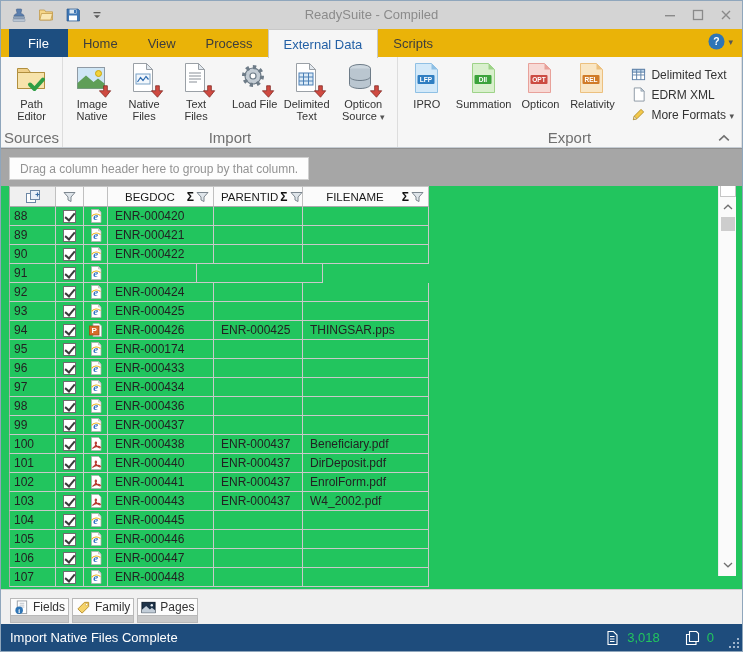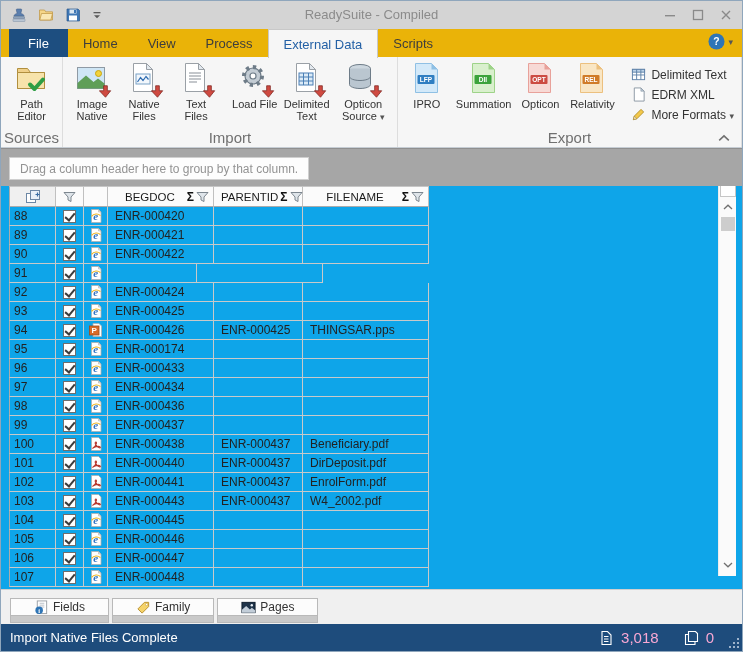--- a/index.html
+++ b/index.html
@@ -43,21 +43,21 @@
   .sbtn{display:flex;align-items:center;gap:5px;font-size:12px;color:#333;white-space:nowrap;}
   .sbtn .sicon,.sbtn .sicon svg{width:15px;height:15px;display:block;}
   .ribbon-collapse{position:absolute;right:12px;bottom:5px;width:12px;height:8px;}
   .ribbon-collapse svg{width:12px;height:8px;display:block;}
 
   
   .groupbar{position:absolute;top:147px;left:0;right:0;height:38px;background:#a6a6a6;border-top:1px solid #8f8f8f;}
   .group-hint{position:absolute;left:8px;top:8px;height:21px;background:#fdfdfd;border:1px solid #cfcfcf;display:flex;align-items:center;padding:0 10px;font-size:12px;color:#939393;}
 
   
-  .gridwrap{position:absolute;top:185px;left:0;right:0;height:403px;background:#0ea5e9;overflow:hidden;}
+  .gridwrap{position:absolute;top:185px;left:0;right:0;height:403px;background:#22c55e;overflow:hidden;}
   .grid{position:absolute;left:8px;top:0;}
   .ghead{display:flex;height:21px;}
   .hc{box-sizing:border-box;background:#fbfbfb;border-top:1px solid #c6c6c6;border-right:1px solid #c0c0c0;border-bottom:1px solid #ababab;display:flex;align-items:center;padding:0 4px;font-size:11.5px;color:#1a1a1a;}
   .hc.first{border-left:1px solid #ababab;background:#f0f0f0;justify-content:center;padding:0;}
   .hc .hlabel{flex:1;text-align:center;}
   .sigma{font-weight:bold;font-size:12px;margin:0 2px 0 2px;color:#111;}
   .funnel,.funnel svg{width:13px;height:12px;display:block;}
   .hicon,.hicon svg{width:16px;height:16px;display:block;}
   .gbody .grow{display:flex;height:19px;}
   .gc{box-sizing:border-box;border-right:1px solid #c9c9c9;border-bottom:1px solid #c9c9c9;display:flex;align-items:center;padding:0 4px;font-size:12px;color:#222;white-space:nowrap;overflow:hidden;}
@@ -77,30 +77,30 @@
   .scroll-btn{position:absolute;left:1px;right:0;height:15px;display:flex;align-items:center;justify-content:center;}
   .scroll-btn.up{top:15px;}
   .scroll-btn.down{bottom:4px;}
   .scroll-btn svg{width:10px;height:6px;display:block;}
   .scroll-thumb{position:absolute;left:2px;right:1px;top:33px;height:14px;background:#cdcdcd;}
 
   
   .bottomtabs{position:absolute;top:588px;left:0;right:0;height:35px;background:#f0f0f0;border-top:1px solid #cfcfcf;}
   .btabs{display:flex;gap:3px;padding:8px 0 0 9px;}
   .btab{display:flex;flex-direction:column;}
-  .btab-top{display:flex;align-items:center;gap:4px;background:#fcfcfc;border:1px solid #b9b9b9;height:18px;box-sizing:border-box;padding:0 23px;font-size:12px;color:#333;}
+  .btab-top{display:flex;align-items:center;gap:4px;background:#fcfcfc;border:1px solid #b9b9b9;height:18px;box-sizing:border-box;padding:0 3px;font-size:12px;color:#333;}
   .btab-bottom{height:7px;background:#c9c9c9;border:1px solid #b9b9b9;border-top:none;box-sizing:border-box;}
   .btab-top .bicon,.btab-top .bicon svg{width:15px;height:15px;display:block;}
 
   
   .statusbar{position:absolute;top:623px;left:0;right:0;height:27px;background:#1e4c7c;color:#fff;display:flex;align-items:center;font-size:13px;}
   .status-msg{padding-left:9px;}
   .status-right{margin-left:auto;display:flex;align-items:center;gap:7px;padding-right:28px;}
   .sico,.sico svg{width:16px;height:16px;display:block;}
-  .count{font-size:15px;color:#f9a8d4;}
+  .count{font-size:13px;color:#22c55e;}
   .gap{width:10px;}
   .grip{position:absolute;right:2px;bottom:2px;width:12px;height:12px;}
   .grip svg{width:12px;height:12px;display:block;}
 </style>
 </head>
 <body>
 
 <div class="window">
 
   <div class="titlebar">

